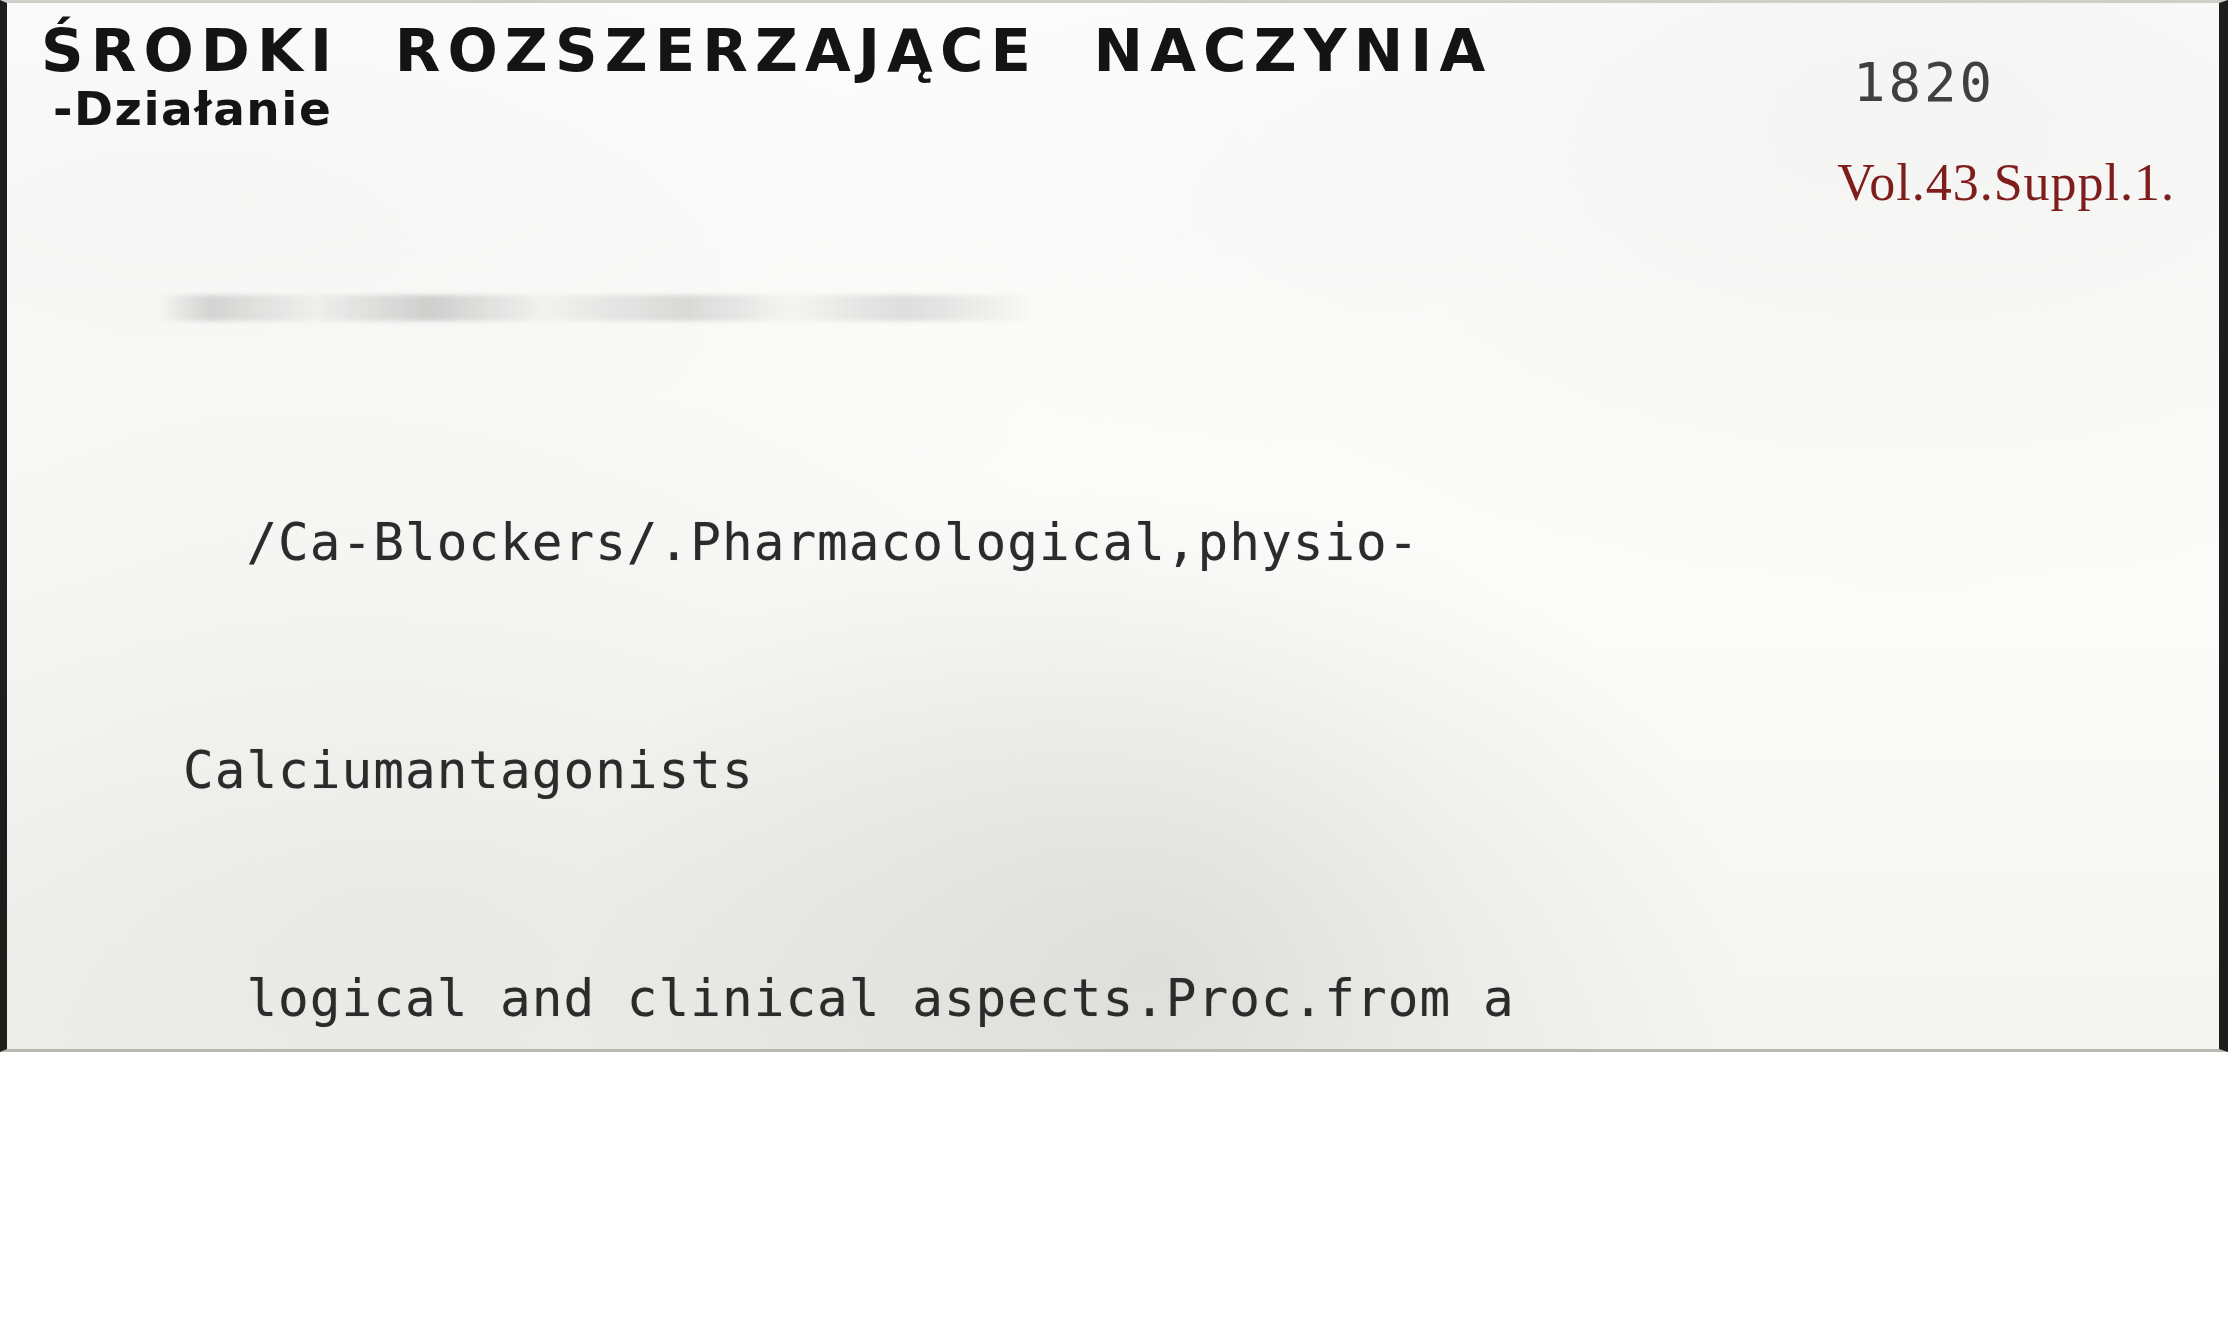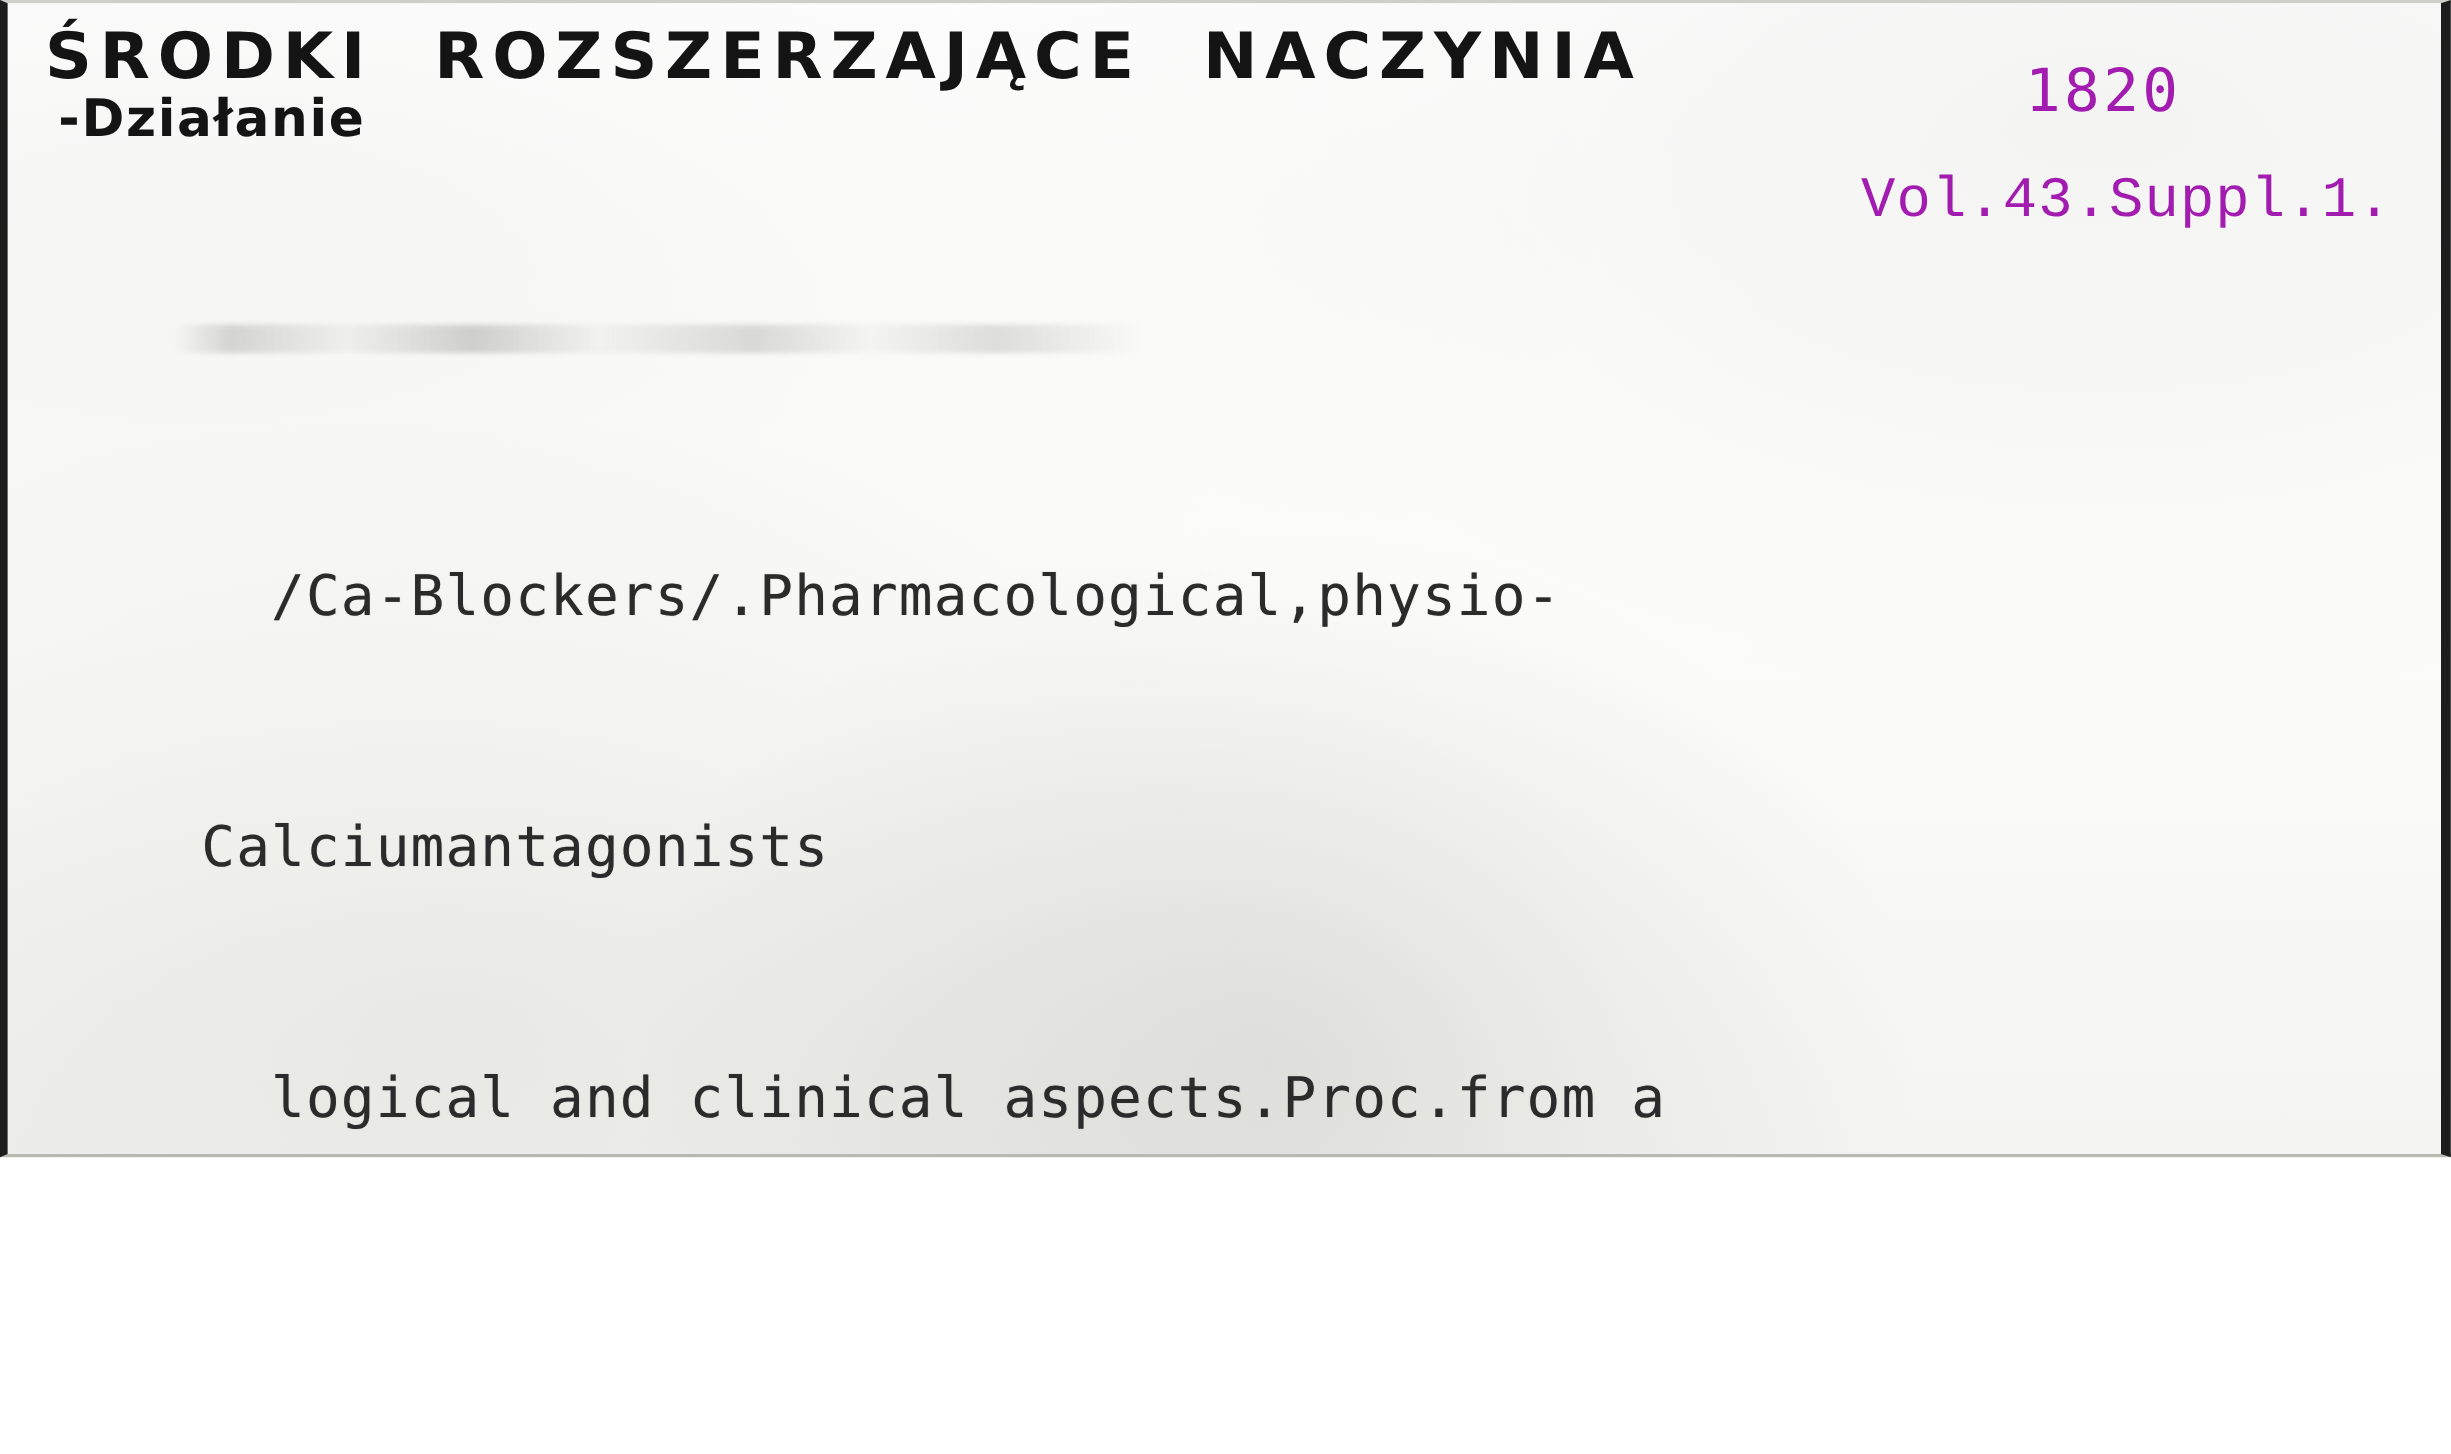--- a/index.html
+++ b/index.html
@@ -65,35 +65,35 @@
   }
   #heading-sub {
     font-size: 47px;
     letter-spacing: 1.5px;
     margin-left: 12px;
   }
 
   
   #card-number {
     position: absolute;
-    right: 236px;
+    right: 224px;
     top: 48px;
     font-family: "DejaVu Sans Mono", monospace;
     font-size: 54px;
     letter-spacing: 3px;
-    color: #a21caf;
+    color: #404040;
   }
   #volume-line {
     position: absolute;
     right: 44px;
     top: 150px;
-    font-family: Liberation Mono, monospace;
+    font-family: Liberation Serif, serif;
     font-size: 52px;
     letter-spacing: 1px;
-    color: #a21caf;
+    color: #7f1d1d;
     white-space: pre;
   }
 
   
   #smudge-band {
     position: absolute;
     left: 150px;
     top: 292px;
     width: 880px;
     height: 26px;

